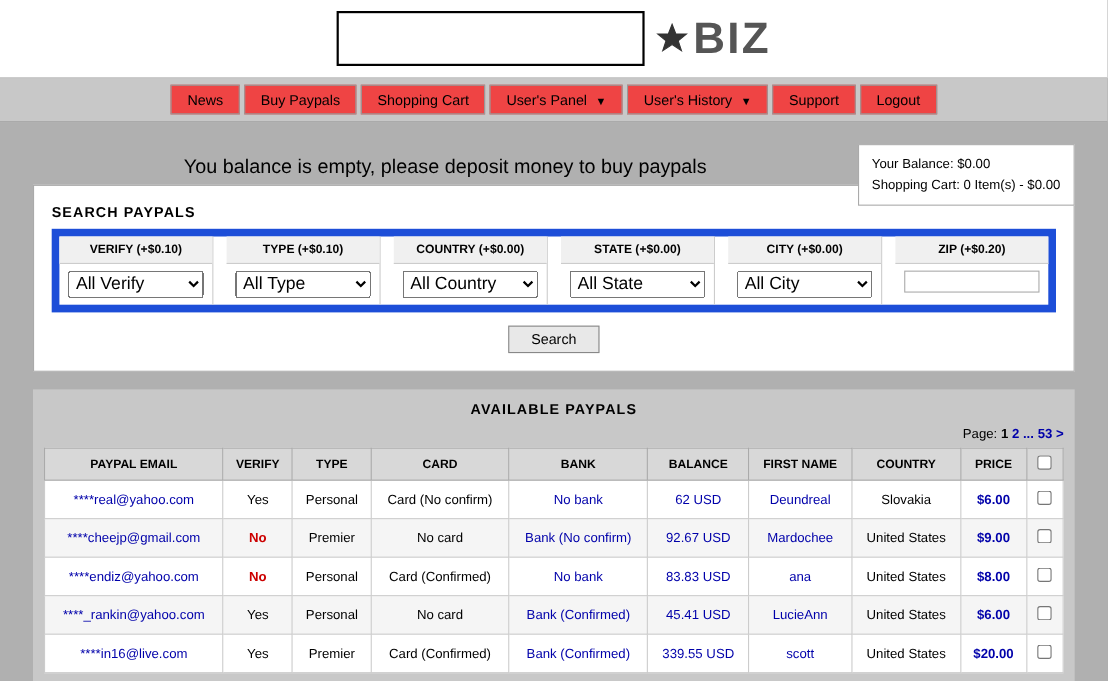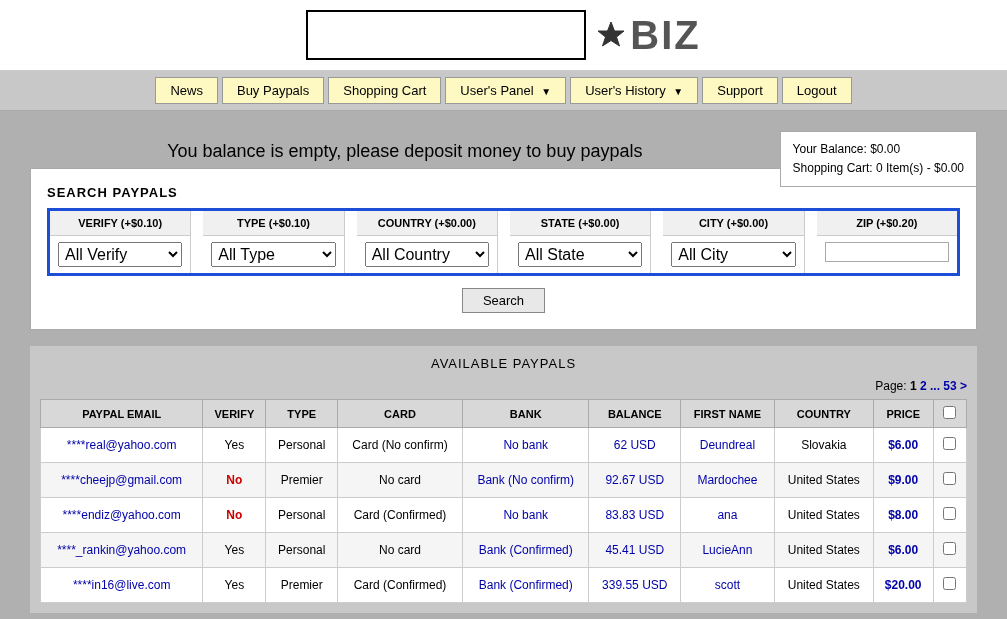--- a/index.html
+++ b/index.html
@@ -6,48 +6,48 @@
     body { background: #b0b0b0; font-family: Arial, Helvetica, sans-serif; font-size: 13px; }
 
     
     .header { background: #fff; padding: 10px 20px; display: flex; align-items: center; justify-content: center; border-bottom: 1px solid #ccc; }
     .logo-input { border: 2px solid #000; width: 280px; height: 50px; margin-right: 10px; }
     .logo-biz { font-size: 40px; font-weight: bold; letter-spacing: 2px; color: #555; display: flex; align-items: center; }
     .logo-star { width: 30px; height: 30px; margin-right: 4px; }
 
     
     .nav { background: #c8c8c8; padding: 6px 20px; display: flex; justify-content: center; gap: 4px; border-bottom: 1px solid #aaa; }
-    .nav-item { background: #fef9c3; border: 1px solid #999; padding: 5px 14px; cursor: pointer; font-size: 13px; white-space: nowrap; }
+    .nav-item { background: #ef4444; border: 1px solid #999; padding: 5px 14px; cursor: pointer; font-size: 13px; white-space: nowrap; }
     .nav-item .arrow { font-size: 10px; margin-left: 4px; }
 
     
     .main { padding: 10px 30px; }
 
     
     .balance-box { float: right; background: #fff; border: 1px solid #aaa; padding: 8px 12px; margin: 10px 0; font-size: 12px; line-height: 1.6; }
 
     
     .message { text-align: center; margin: 20px 0 6px; font-size: 18px; }
     .section-title { text-align: left; font-weight: bold; font-size: 13px; margin-bottom: 8px; letter-spacing: 1px; }
 
     
     .search-box { background: #fff; border: 1px solid #aaa; padding: 16px; margin-bottom: 16px; }
-    .search-filters { display: flex; gap: 12px; border: 3px solid #1d4ed8; justify-content: space-between; }
+    .search-filters { display: flex; gap: 12px; border: 7px solid #1d4ed8; justify-content: space-between; }
     .filter-col { flex: 1; border-right: 1px solid #ccc; }
     .filter-col:last-child { border-right: none; }
     .filter-header { background: #f0f0f0; border-bottom: 1px solid #ccc; padding: 6px 8px; text-align: center; font-weight: bold; font-size: 11px; }
     .filter-body { padding: 6px 8px; text-align: center; }
     .filter-body select { width: 100%; font-size: 16px; padding: 2px; }
     .filter-body input { width: 100%; font-size: 12px; padding: 2px; border: 1px solid #aaa; }
     .search-btn-row { text-align: center; margin-top: 12px; }
     .search-btn { background: #e8e8e8; border: 1px solid #888; padding: 4px 20px; cursor: pointer; font-size: 13px; }
 
     
     .avail-section { background: #c8c8c8; padding: 10px; }
-    .avail-title { text-align: center; font-weight: normal; font-size: 13px; letter-spacing: 1px; margin-bottom: 8px; }
+    .avail-title { text-align: center; font-weight: bold; font-size: 13px; letter-spacing: 1px; margin-bottom: 8px; }
     .pagination { text-align: right; font-size: 12px; margin-bottom: 6px; }
     .pagination a { color: #00a; text-decoration: none; font-weight: bold; }
     .pagination .current { font-weight: bold; }
 
     
     .paypal-table { width: 100%; border-collapse: collapse; background: #fff; font-size: 12px; }
     .paypal-table th { background: #d8d8d8; border: 1px solid #aaa; padding: 6px 8px; text-align: center; font-weight: bold; font-size: 11px; }
     .paypal-table td { border: 1px solid #ccc; padding: 9px 8px; text-align: center; }
     .paypal-table tr:nth-child(even) td { background: #f5f5f5; }
     .email-link { color: #00a; text-decoration: none; }

